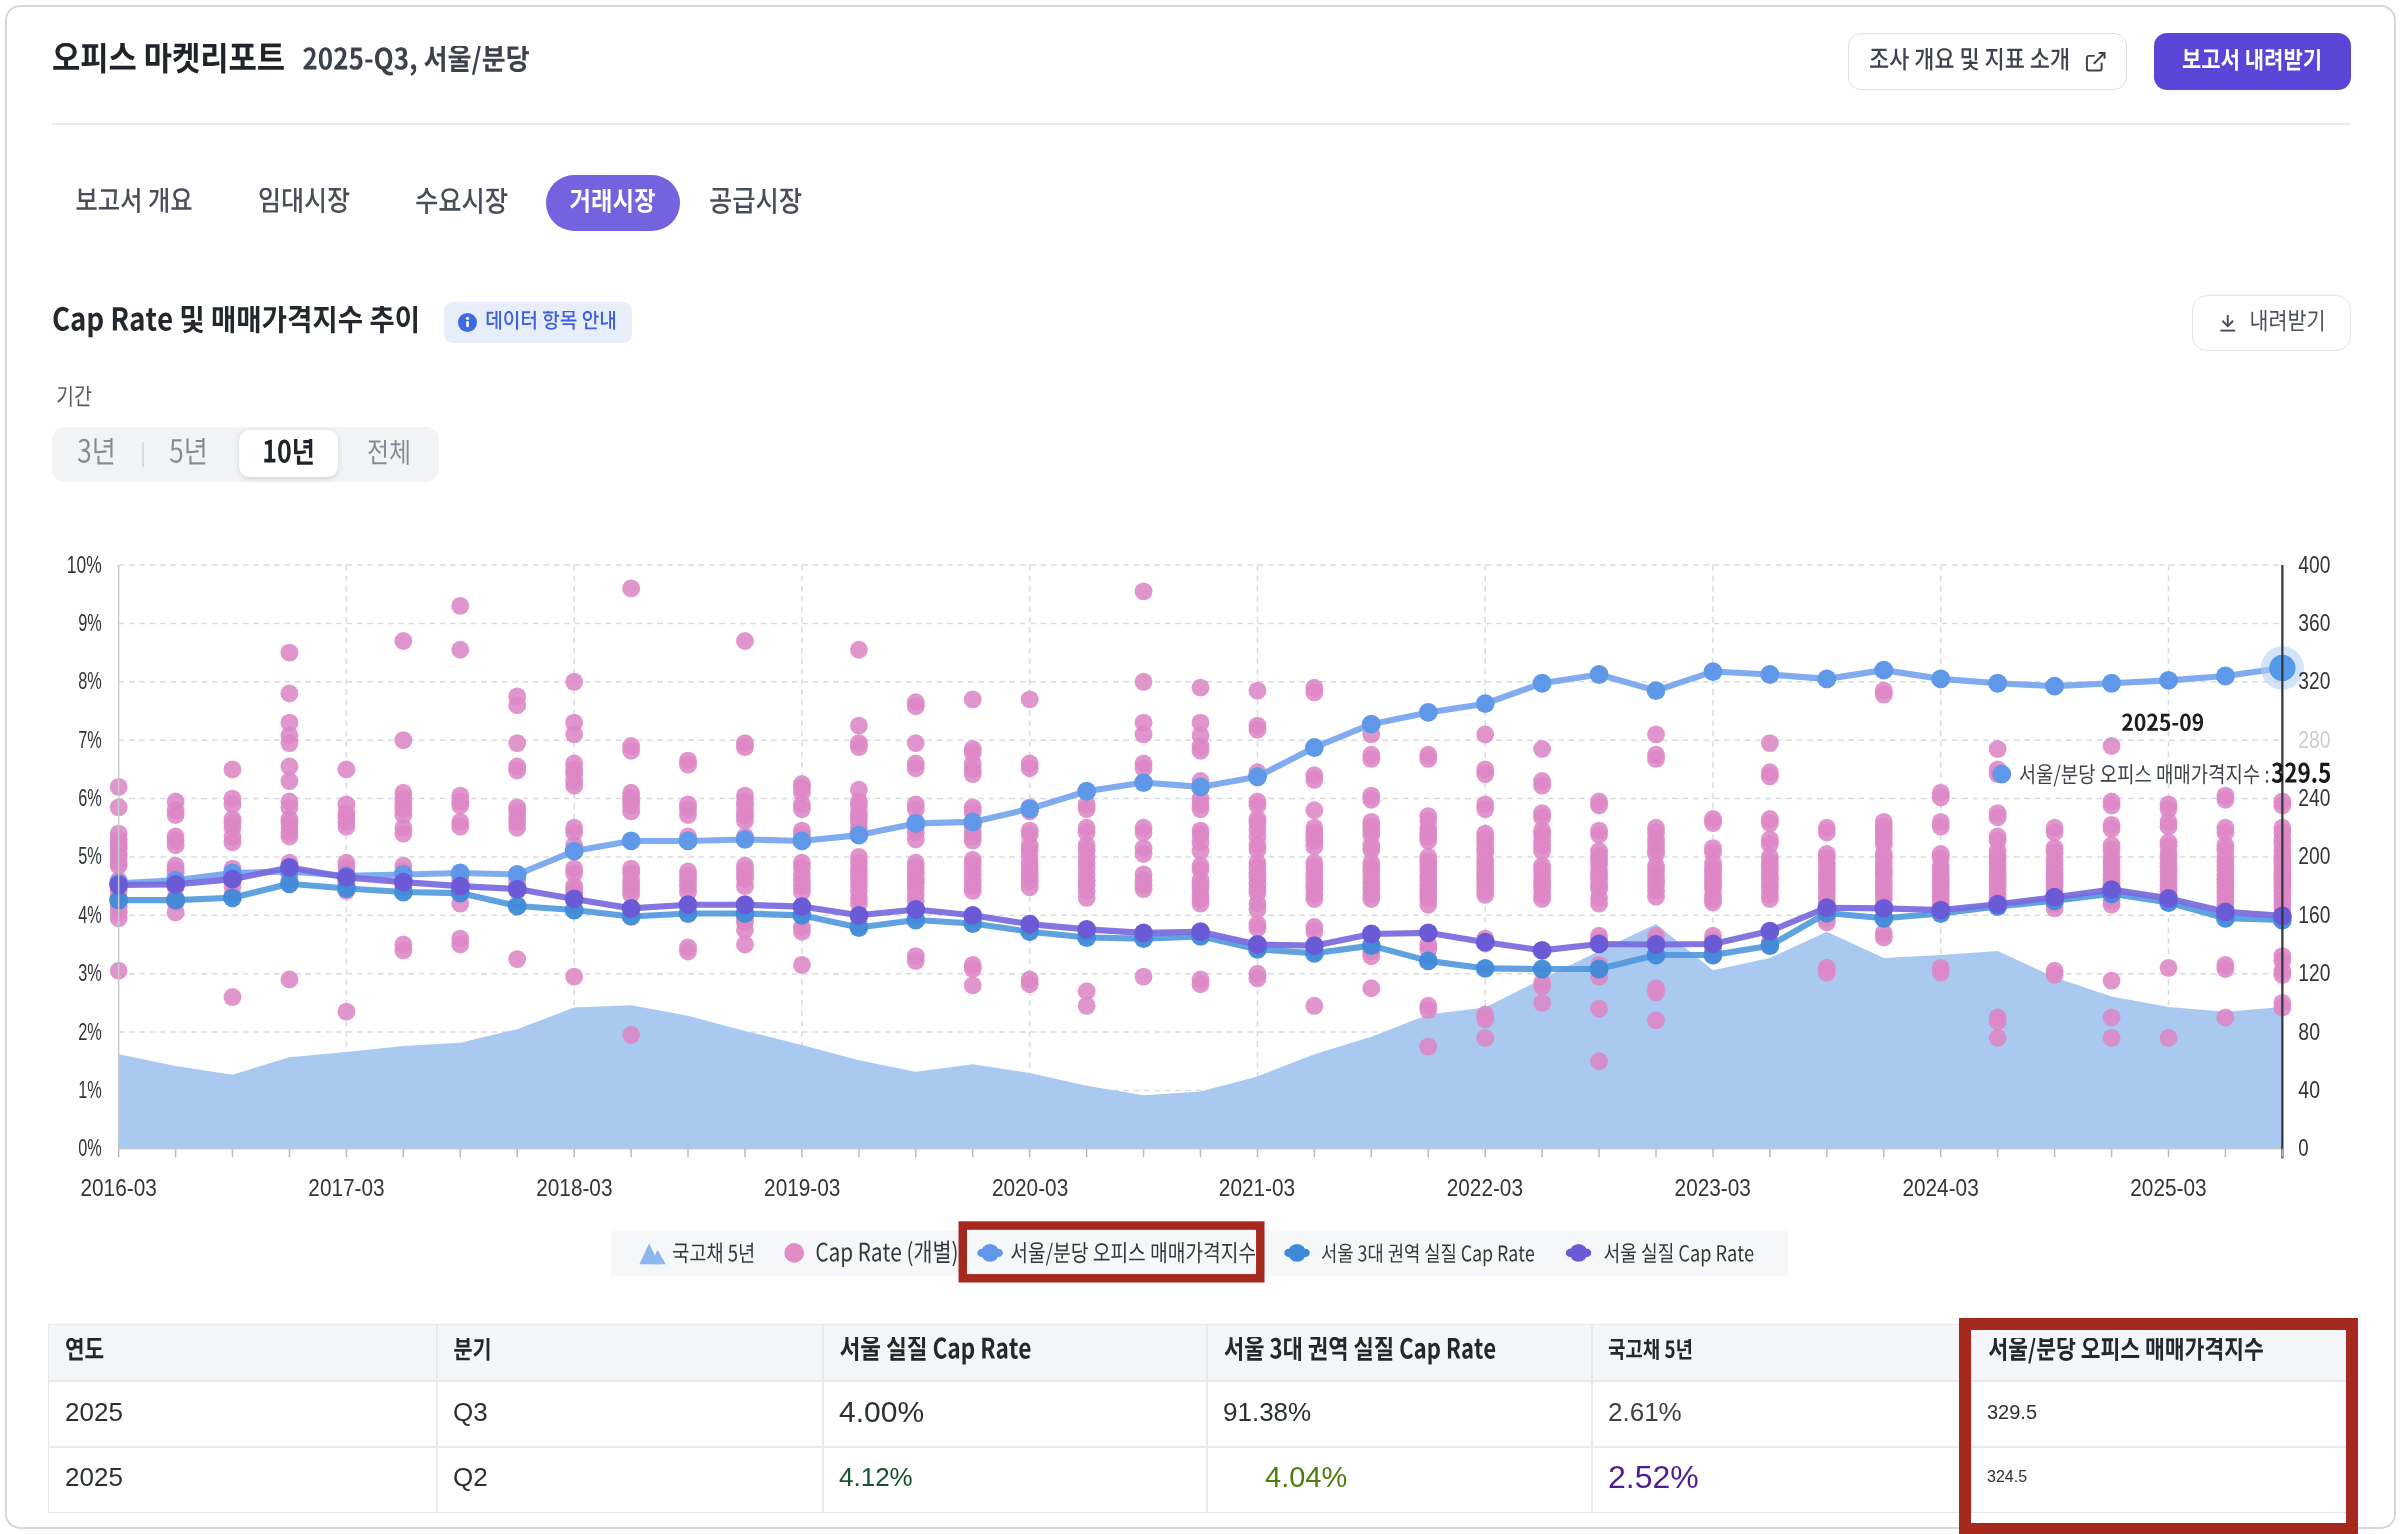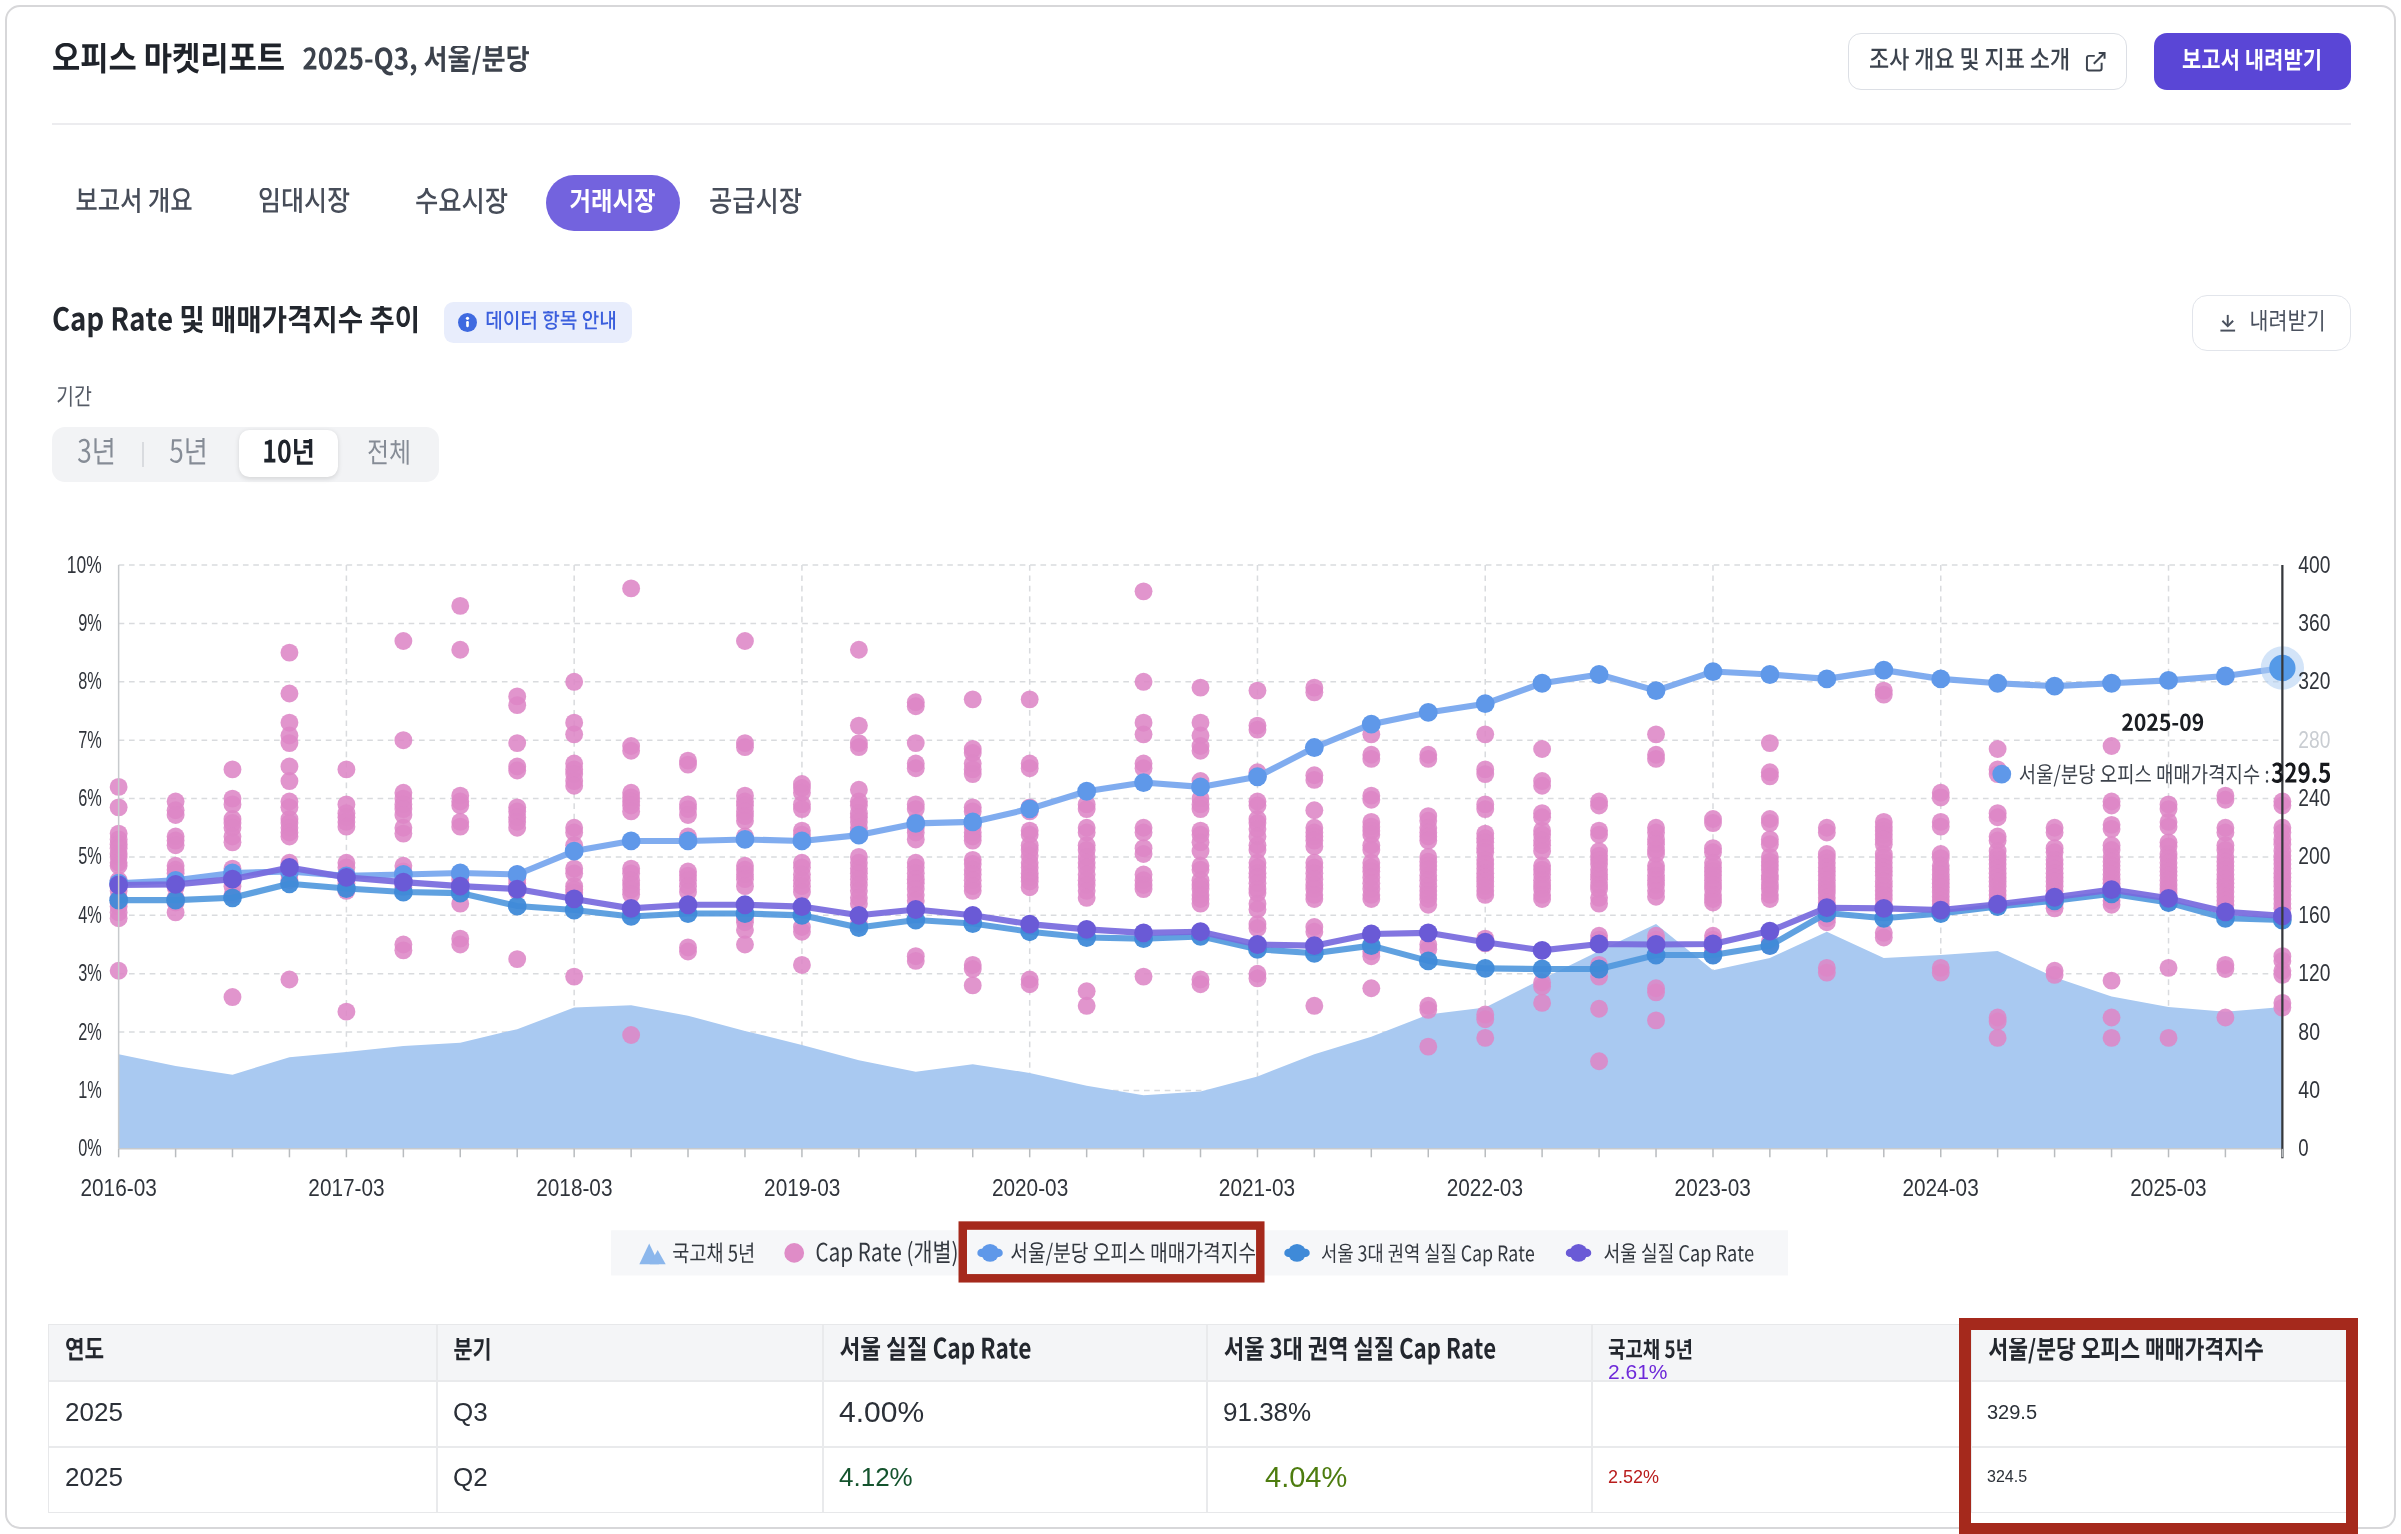--- a/index.html
+++ b/index.html
@@ -1208,21 +1208,21 @@
     <svg width="280" height="28" viewBox="0 0 297 30" style="display:block;flex:none;">
       <g transform="translate(0,22) scale(0.8000,1)">
         <path d="M19.7 -24.2V-15.8H14.6V-12.7H19.7V2.6H23.6V-24.2ZM7.4 -22.1V-18.2C7.4 -13.1 5.3 -8.0 0.8 -5.9L3.2 -2.8C6.2 -4.3 8.2 -7.1 9.3 -10.5C10.4 -7.3 12.4 -4.7 15.3 -3.3L17.6 -6.3C13.1 -8.3 11.2 -13.2 11.2 -18.2V-22.1Z M39.7 -23.9C33.6 -23.9 30.1 -22.3 30.1 -19.3C30.1 -16.4 33.6 -14.8 39.7 -14.8C45.8 -14.8 49.4 -16.4 49.4 -19.3C49.4 -22.3 45.8 -23.9 39.7 -23.9ZM39.7 -21.1C43.6 -21.1 45.4 -20.5 45.4 -19.3C45.4 -18.1 43.6 -17.6 39.7 -17.6C35.9 -17.6 34.0 -18.1 34.0 -19.3C34.0 -20.5 35.9 -21.1 39.7 -21.1ZM30.4 -0.5V2.4H49.6V-0.5H34.3V-2.0H48.9V-8.9H41.6V-10.6H51.8V-13.7H27.7V-10.6H37.8V-8.9H30.4V-6.0H45.1V-4.7H30.4Z M53.4 5.2H56.2L63.4 -23.2H60.6Z M68.4 -23.3V-12.3H86.4V-23.3H82.6V-20.6H72.2V-23.3ZM72.2 -17.7H82.6V-15.3H72.2ZM65.3 -10.5V-7.5H75.8V-3.2H79.6V-7.5H89.4V-10.5ZM68.1 -5.2V2.1H86.8V-1.0H71.9V-5.2Z M104.1 -8.3C98.6 -8.3 95.1 -6.2 95.1 -2.9C95.1 0.5 98.6 2.6 104.1 2.6C109.6 2.6 113.1 0.5 113.1 -2.9C113.1 -6.2 109.6 -8.3 104.1 -8.3ZM104.1 -5.2C107.5 -5.2 109.3 -4.4 109.3 -2.9C109.3 -1.3 107.5 -0.5 104.1 -0.5C100.7 -0.5 98.9 -1.3 98.9 -2.9C98.9 -4.4 100.7 -5.2 104.1 -5.2ZM109.0 -24.1V-8.7H112.9V-14.7H116.3V-17.8H112.9V-24.1ZM92.7 -22.4V-10.1H95.0C101.0 -10.1 104.0 -10.3 107.3 -11.0L107.0 -14.0C104.0 -13.4 101.4 -13.2 96.6 -13.2V-19.3H104.7V-22.4Z M136.9 -19.7C140.6 -19.7 143.1 -18.1 143.1 -15.4C143.1 -12.7 140.6 -11.1 136.9 -11.1C133.3 -11.1 130.7 -12.7 130.7 -15.4C130.7 -18.1 133.3 -19.7 136.9 -19.7ZM124.9 -3.7V-0.5H149.0V-3.7H138.8V-8.2C143.5 -8.7 146.9 -11.5 146.9 -15.4C146.9 -19.8 142.6 -22.8 136.9 -22.8C131.2 -22.8 126.9 -19.8 126.9 -15.4C126.9 -11.5 130.3 -8.7 135.0 -8.2V-3.7Z M169.8 -24.1V2.6H173.6V-24.1ZM151.7 -3.5C156.5 -3.6 162.6 -3.7 168.3 -4.6L168.0 -7.4C166.9 -7.3 165.8 -7.2 164.7 -7.1V-18.6H167.0V-21.7H152.0V-18.6H154.3V-6.7H151.3ZM158.0 -18.6H161.0V-6.9L158.0 -6.7Z M177.9 -3.8V-0.7H202.0V-3.8ZM187.8 -22.6V-20.7C187.8 -16.9 184.5 -12.6 178.5 -11.6L180.1 -8.4C184.7 -9.3 188.1 -11.9 189.8 -15.3C191.5 -11.9 194.9 -9.3 199.6 -8.4L201.2 -11.6C195.2 -12.6 191.9 -16.8 191.9 -20.7V-22.6Z M211.7 -21.4V-4.1H222.2V-21.4ZM218.6 -18.4V-7.1H215.2V-18.4ZM224.3 -23.7V1.4H227.9V-10.9H230.2V2.5H233.8V-24.1H230.2V-13.9H227.9V-23.7Z M238.2 -21.4V-4.1H248.7V-21.4ZM245.1 -18.4V-7.1H241.7V-18.4ZM250.8 -23.7V1.4H254.4V-10.9H256.7V2.5H260.3V-24.1H256.7V-13.9H254.4V-23.7Z M280.9 -24.2V2.5H284.8V-10.8H288.5V-13.9H284.8V-24.2ZM265.1 -21.4V-18.3H273.8C273.1 -12.4 269.8 -8.2 263.6 -5.0L265.8 -2.1C274.7 -6.5 277.7 -13.4 277.7 -21.4Z M294.5 -7.2V-4.1H308.9V2.5H312.8V-7.2ZM303.0 -14.2V-11.1H308.9V-8.3H312.8V-24.1H308.9V-19.8H304.4C304.5 -20.7 304.6 -21.5 304.6 -22.4H292.2V-19.4H300.5C299.9 -15.8 296.6 -12.8 290.7 -11.3L292.2 -8.3C297.8 -9.8 301.7 -12.7 303.4 -16.8H308.9V-14.2Z M335.2 -24.1V2.6H339.1V-24.1ZM317.8 -21.6V-18.4H323.4V-16.9C323.4 -12.4 321.2 -7.5 316.7 -5.5L318.9 -2.4C322.0 -3.9 324.2 -6.8 325.3 -10.2C326.5 -7.1 328.7 -4.4 331.7 -3.1L333.8 -6.2C329.4 -8.0 327.2 -12.6 327.2 -16.9V-18.4H332.7V-21.6Z M353.5 -23.4V-22.1C353.5 -19.0 350.4 -15.5 344.3 -14.7L345.8 -11.6C350.5 -12.3 353.8 -14.5 355.5 -17.3C357.2 -14.5 360.6 -12.3 365.2 -11.6L366.7 -14.7C360.6 -15.5 357.5 -19.0 357.5 -22.1V-23.4ZM343.4 -9.7V-6.5H353.5V2.6H357.3V-6.5H367.6V-9.7Z" fill="#23272e"></path>
       </g>
     </svg>
   </div>
 <div class="abs flex" style="left:65px;top:1379px;height:66px;font-size:26px;color:#2b3038">2025</div>
 <div class="abs flex" style="left:453px;top:1379px;height:66px;font-size:26px;color:#2b3038">Q3</div>
 <div class="abs flex" style="left:839px;top:1379px;height:66px;font-size:30px;color:#2b3038">4.00%</div>
 <div class="abs flex" style="left:1223px;top:1379px;height:66px;font-size:26px;color:#2b3038">91.38%</div>
-<div class="abs flex" style="left:1608px;top:1339px;height:66px;font-size:21px;color:#6d28d9">2.61%</div>
+<div class="abs flex" style="left:1608px;top:1379px;height:66px;font-size:26px;color:#404040">2.61%</div>
 <div class="abs flex" style="left:1987px;top:1379px;height:66px;font-size:20px;color:#2b3038">329.5</div>
 <div class="abs flex" style="left:65px;top:1444px;height:66px;font-size:26px;color:#2b3038">2025</div>
 <div class="abs flex" style="left:453px;top:1444px;height:66px;font-size:26px;color:#2b3038">Q2</div>
 <div class="abs flex" style="left:839px;top:1444px;height:66px;font-size:26px;color:#14532d">4.12%</div>
 <div class="abs flex" style="left:1265px;top:1444px;height:66px;font-size:29px;color:#4d7c0f">4.04%</div>
-<div class="abs flex" style="left:1608px;top:1444px;height:66px;font-size:18px;color:#b91c1c">2.52%</div>
+<div class="abs flex" style="left:1608px;top:1444px;height:66px;font-size:32px;color:#4c1d95">2.52%</div>
 <div class="abs flex" style="left:1987px;top:1444px;height:66px;font-size:16px;color:#2b3038">324.5</div>
 <div class="abs" style="left:1959px;top:1318px;width:399px;height:217px;border:12.2px solid #a5291c"></div>
 
 </body></html>

